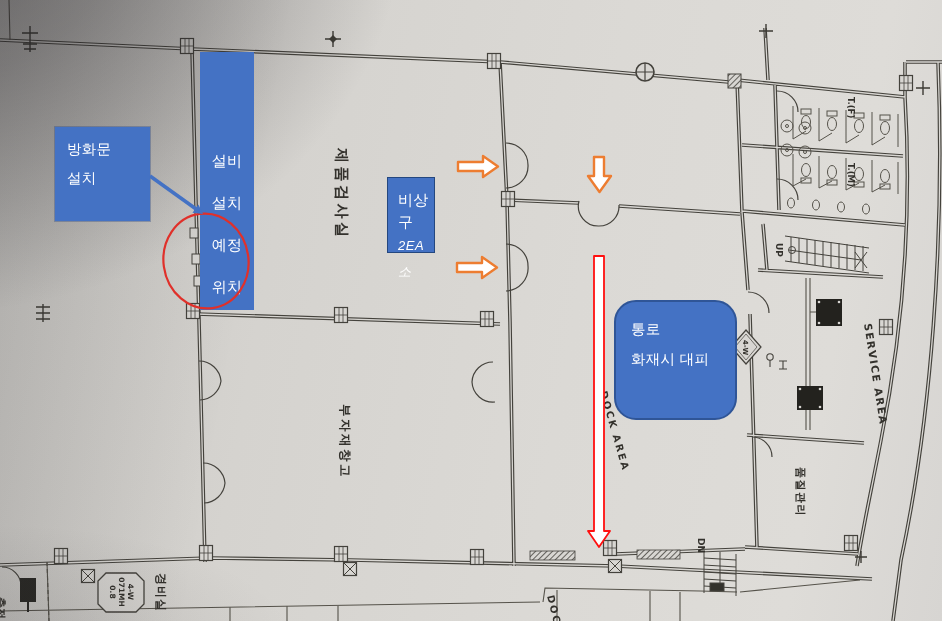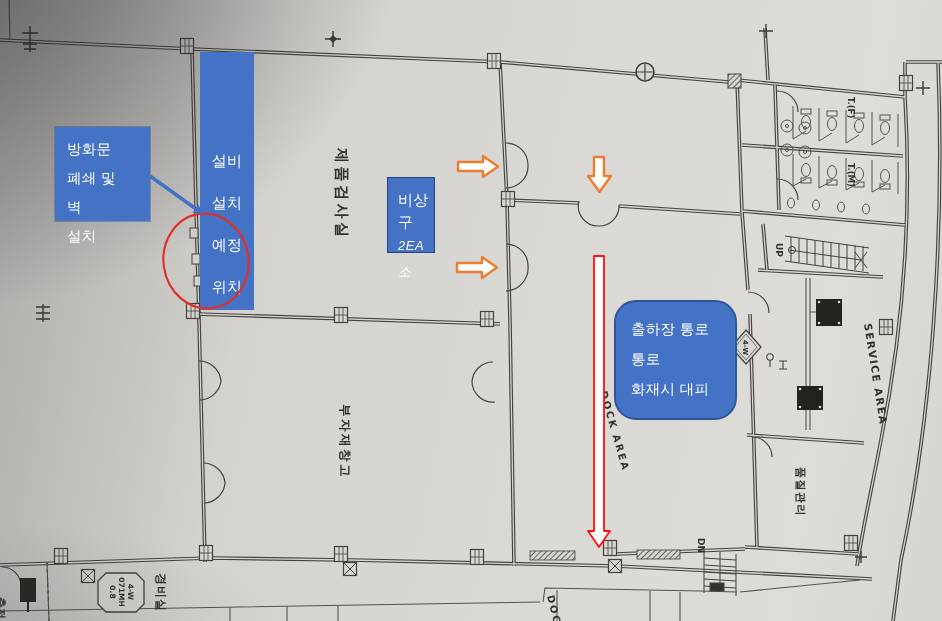--- a/index.html
+++ b/index.html
@@ -256,38 +256,36 @@
     <text x="698" y="538" transform="rotate(90 698 538)" font-size="9" font-weight="600">DN</text>
     <text x="864" y="324" transform="rotate(81 864 324)" font-size="10.5" font-weight="600" letter-spacing="1.5">SERVICE AREA</text>
     <text x="600" y="392" transform="rotate(74 600 392)" font-size="10" font-weight="600" letter-spacing="2">DOCK AREA</text>
     <text x="547" y="596" transform="rotate(76 547 596)" font-size="10" font-weight="600" letter-spacing="2">DOCK AREA</text>
   </svg>
 
   <div id="shadow" class="layer"></div>
 
   <div class="abox" id="box-firedoor">
     <div>방화문</div>
-    <div>폐쇄 및 벽</div>
     <div>설치</div>
   </div>
 
   <div class="abox" id="box-equip">
     <div>설비</div>
     <div>설치</div>
     <div>예정</div>
     <div>위치</div>
   </div>
 
   <div class="abox" id="box-exit">
     <div class="l1">비상구</div>
     <div class="l2">2EA 소</div>
   </div>
 
   <div class="abox" id="box-evac">
-    <div>출하장 통로</div>
     <div>통로</div>
     <div>화재시 대피</div>
   </div>
 
   <svg class="layer anno-svg" width="942" height="621" viewBox="0 0 942 621">
 
     <ellipse cx="206" cy="261" rx="42.5" ry="47.5" transform="rotate(-8 206 261)" fill="none" stroke="#E0302A" stroke-width="2.2"></ellipse>
 
     <g>
       <line x1="150" y1="176" x2="196" y2="209" stroke="#4472C4" stroke-width="3.6"></line>

